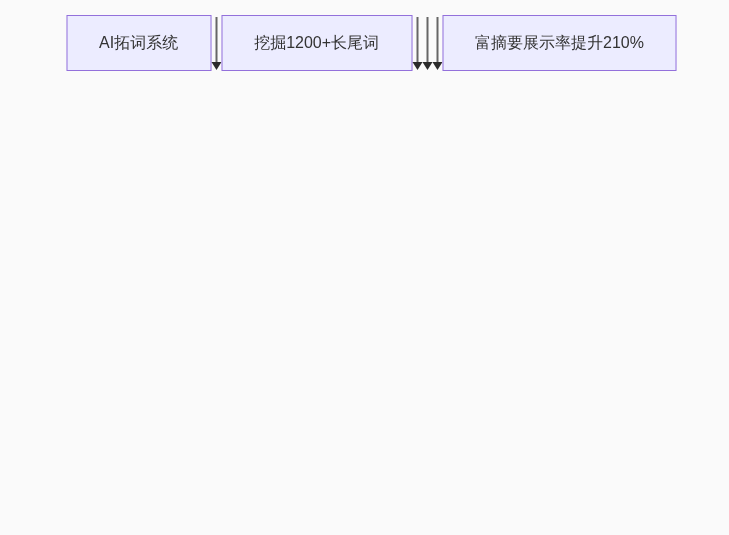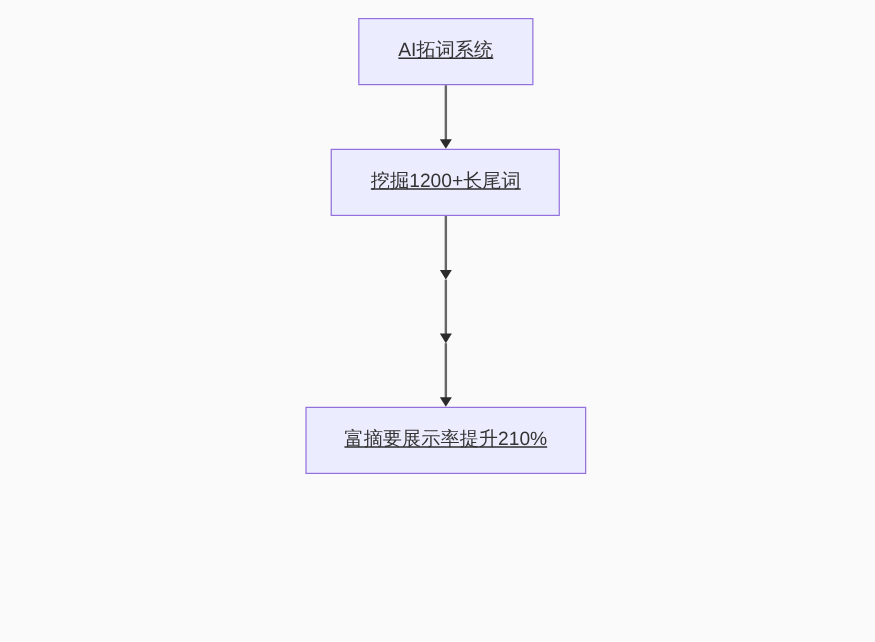--- a/index.html
+++ b/index.html
@@ -14,23 +14,22 @@
     background: var(--background, #fafafa);
     overflow: hidden;
     font-family: "Liberation Sans", "DejaVu Sans", sans-serif;
   }
   .flow {
     position: absolute;
     top: 15px;
     left: 50%;
     transform: translateX(calc(-50% + 7px));
     display: flex;
-    flex-direction: column;
+    flex-direction: row;
     align-items: center;
-    text-decoration: underline;
   }
   .node {
     box-sizing: border-box;
     height: 56px;
     min-width: 145px;
     padding: 0 32px;
     background: var(--node-fill, #ECECFF);
     border: 1px solid var(--node-border, #9370DB);
     display: flex;
     align-items: center;

